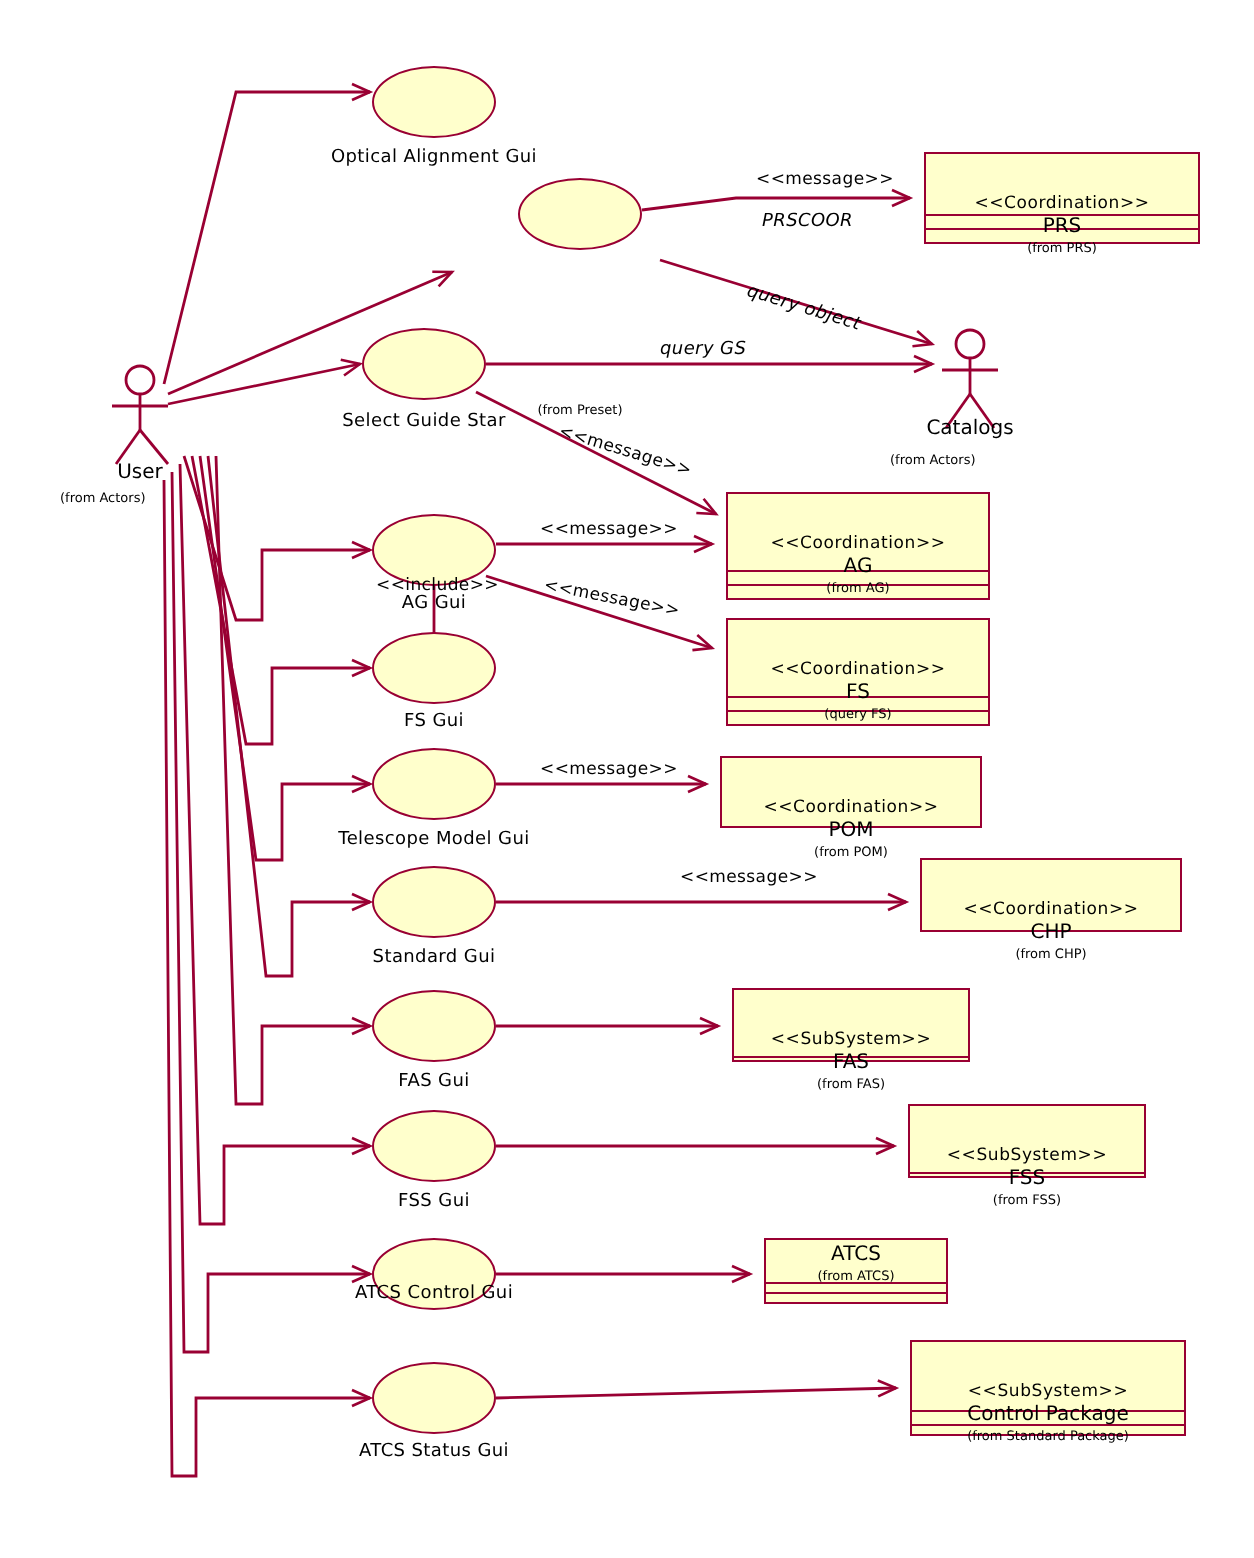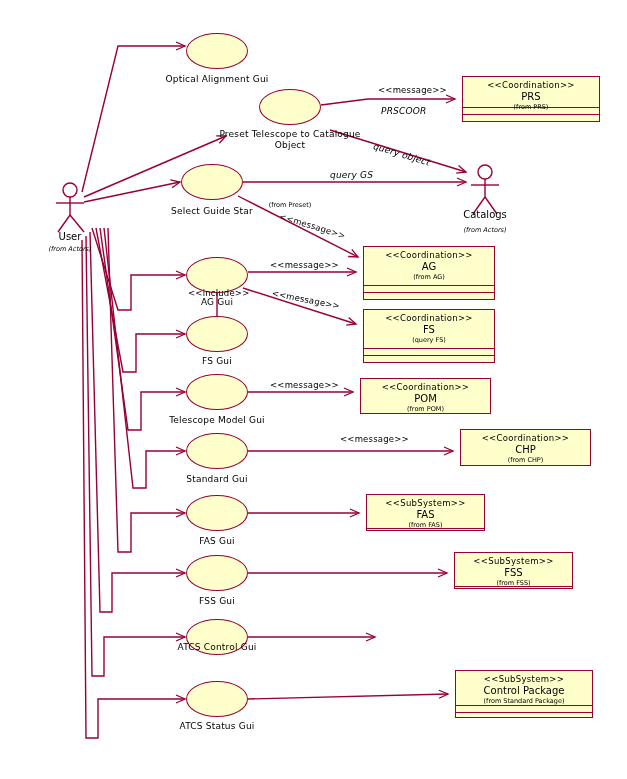--- a/index.html
+++ b/index.html
@@ -56,36 +56,34 @@
   
   .actor-label {
     position: absolute;
     text-align: center;
     font-size: 10px;
     color: #000000;
     line-height: 11px;
   }
   .actor-from {
     position: absolute;
-    text-align: center;
     font-size: 6.5px;
     color: #000000;
-    font-style: italic;
   }
 
   
   .clsbox {
     position: absolute;
     border: 1.5px solid #990033;
     background: #ffffcc;
     box-sizing: border-box;
   }
   .cls-head {
     text-align: center;
-    padding-top: 3px;
+    padding-top: 20px;
     box-sizing: border-box;
   }
   .cls-stereo {
     font-size: 8.5px;
     color: #000000;
     line-height: 11px;
     letter-spacing: 0.3px;
   }
   .cls-name {
     font-size: 10px;
@@ -199,22 +197,20 @@
       </g>
     </g>
   </svg>
 
   <div class="layer">
 
     <div class="usecase" style="left:186px;top:33px;width:62px;height:36px;"></div>
     <div class="uc-label" style="left:137px;top:74px;width:160px;">Optical Alignment Gui</div>
 
     <div class="usecase" style="left:259px;top:89px;width:62px;height:36px;"></div>
-    <div class="uc-label" style="left:200px;top:129px;width:180px;">Preset Telescope to Catalogue
-Object</div>
     <div class="uc-label uc-sub" style="left:230px;top:152px;width:120px;">(from Preset)</div>
 
     <div class="usecase" style="left:181px;top:164px;width:62px;height:36px;"></div>
     <div class="uc-label" style="left:132px;top:206px;width:160px;">Select Guide Star</div>
 
     <div class="usecase" style="left:186px;top:257px;width:62px;height:36px;"></div>
     <div class="uc-label" style="left:157px;top:297px;width:120px;">AG Gui</div>
 
     <div class="usecase" style="left:186px;top:316px;width:62px;height:36px;"></div>
     <div class="uc-label" style="left:157px;top:356px;width:120px;">FS Gui</div>
@@ -305,20 +301,28 @@
 
     <div class="clsbox" style="left:454px;top:552px;width:119px;height:37px;">
       <div class="cls-head" style="height:33px;">
         <div class="cls-stereo">&lt;&lt;SubSystem&gt;&gt;</div>
         <div class="cls-name">FSS</div>
         <div class="cls-from">(from FSS)</div>
       </div>
       <div class="cls-comp" style="height:4px;"></div>
     </div>
 
+    <div class="clsbox" style="left:382px;top:619px;width:92px;height:33px;">
+      <div class="cls-head" style="height:21px;padding-top:2px;">
+        <div class="cls-name">ATCS</div>
+        <div class="cls-from">(from ATCS)</div>
+      </div>
+      <div class="cls-comp" style="height:5px;"></div>
+      <div class="cls-comp" style="height:6px;"></div>
+    </div>
 
     <div class="clsbox" style="left:455px;top:670px;width:138px;height:48px;">
       <div class="cls-head" style="height:34px;">
         <div class="cls-stereo">&lt;&lt;SubSystem&gt;&gt;</div>
         <div class="cls-name">Control Package</div>
         <div class="cls-from">(from Standard Package)</div>
       </div>
       <div class="cls-comp" style="height:7px;"></div>
       <div class="cls-comp" style="height:7px;"></div>
     </div>

